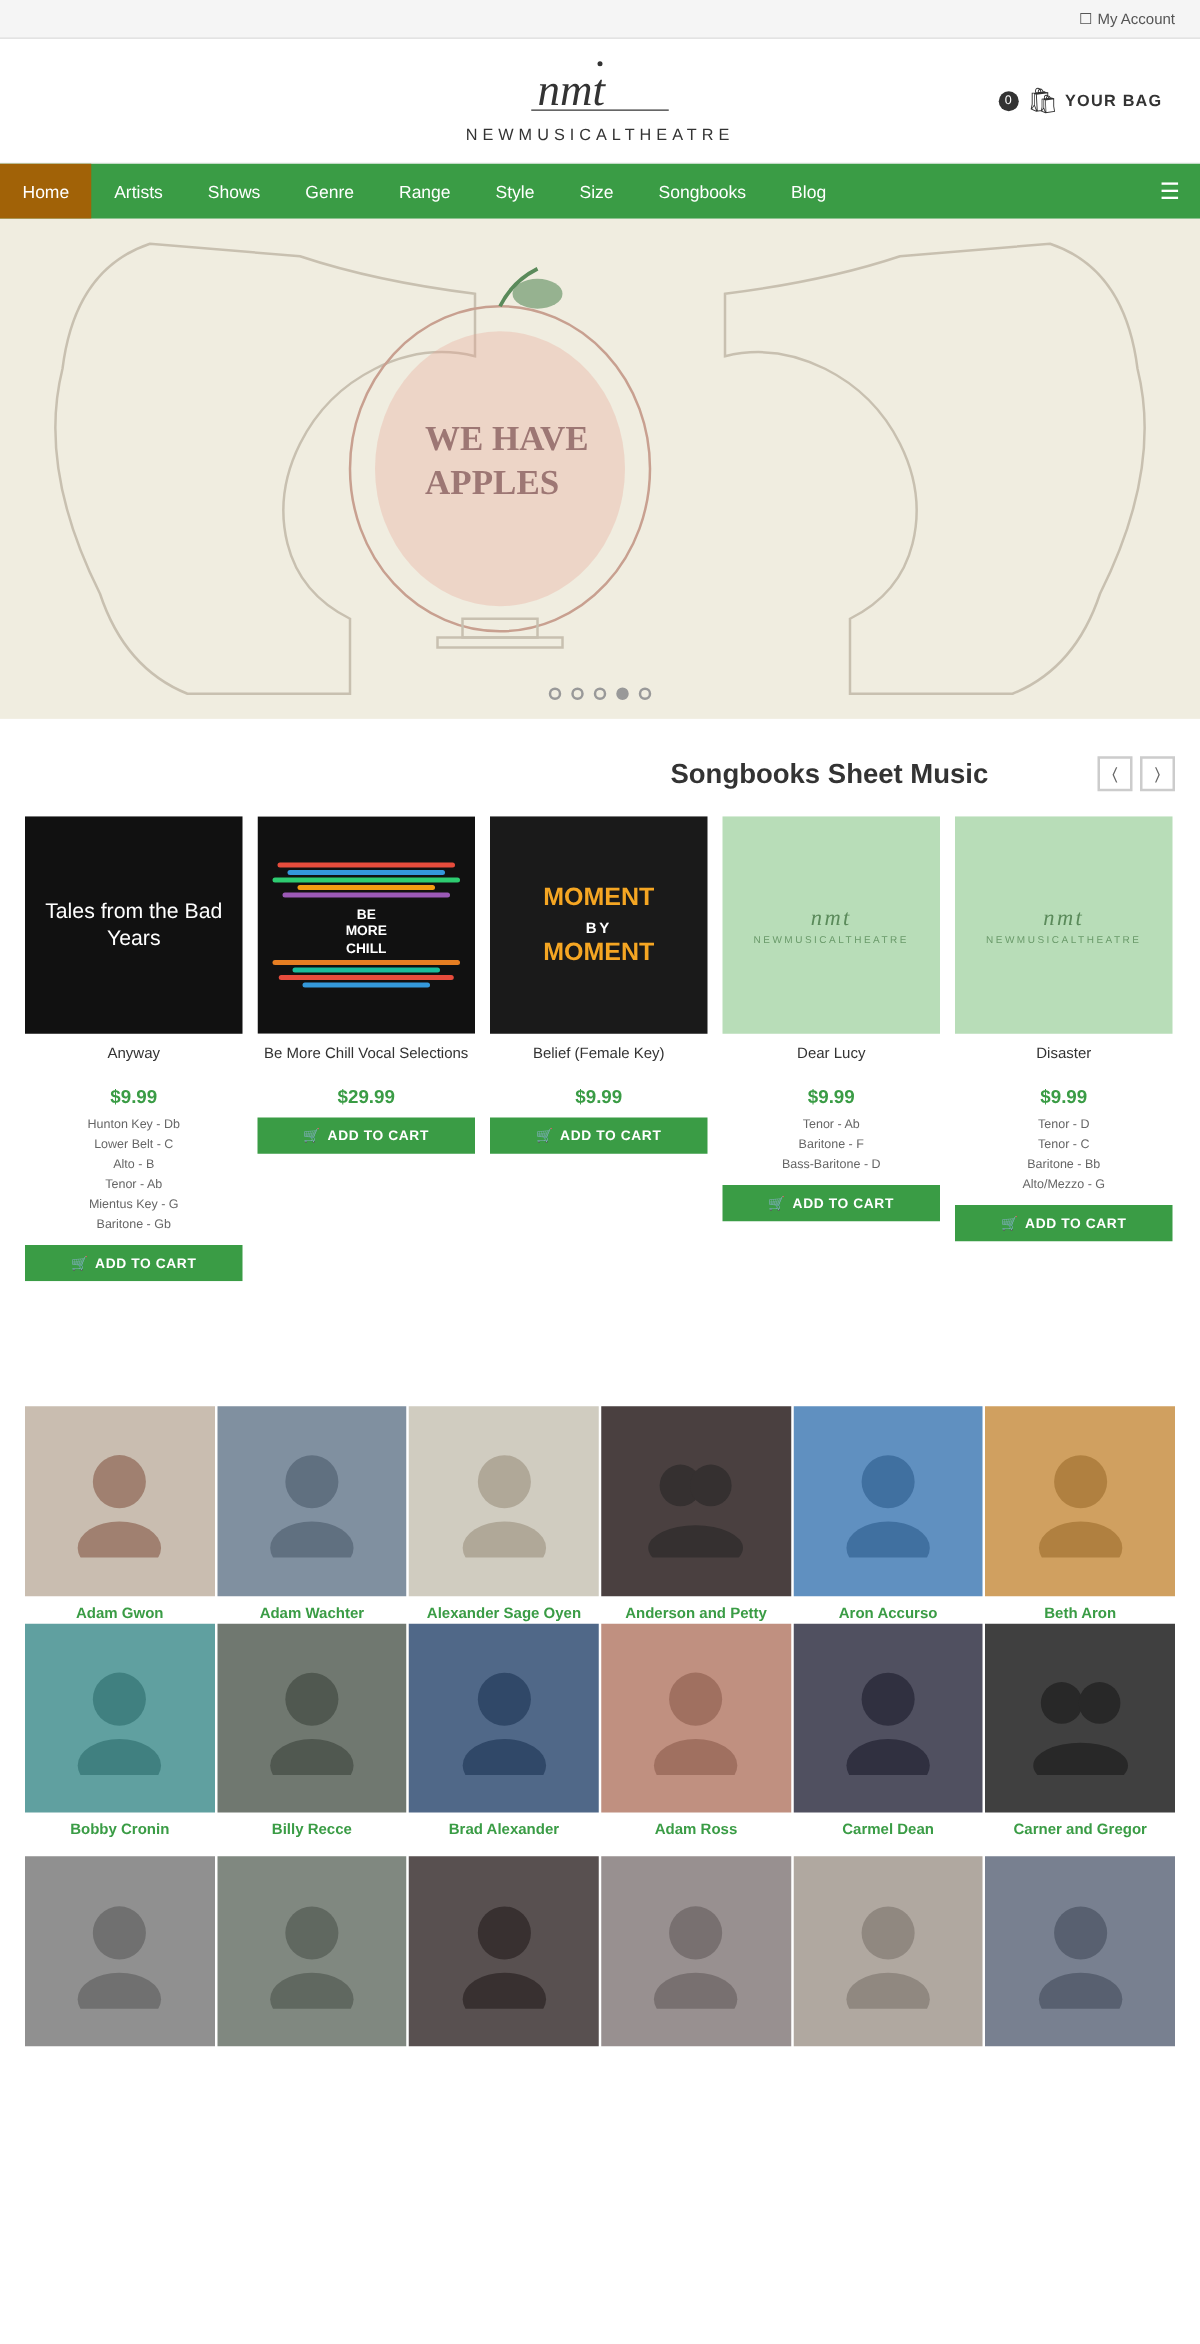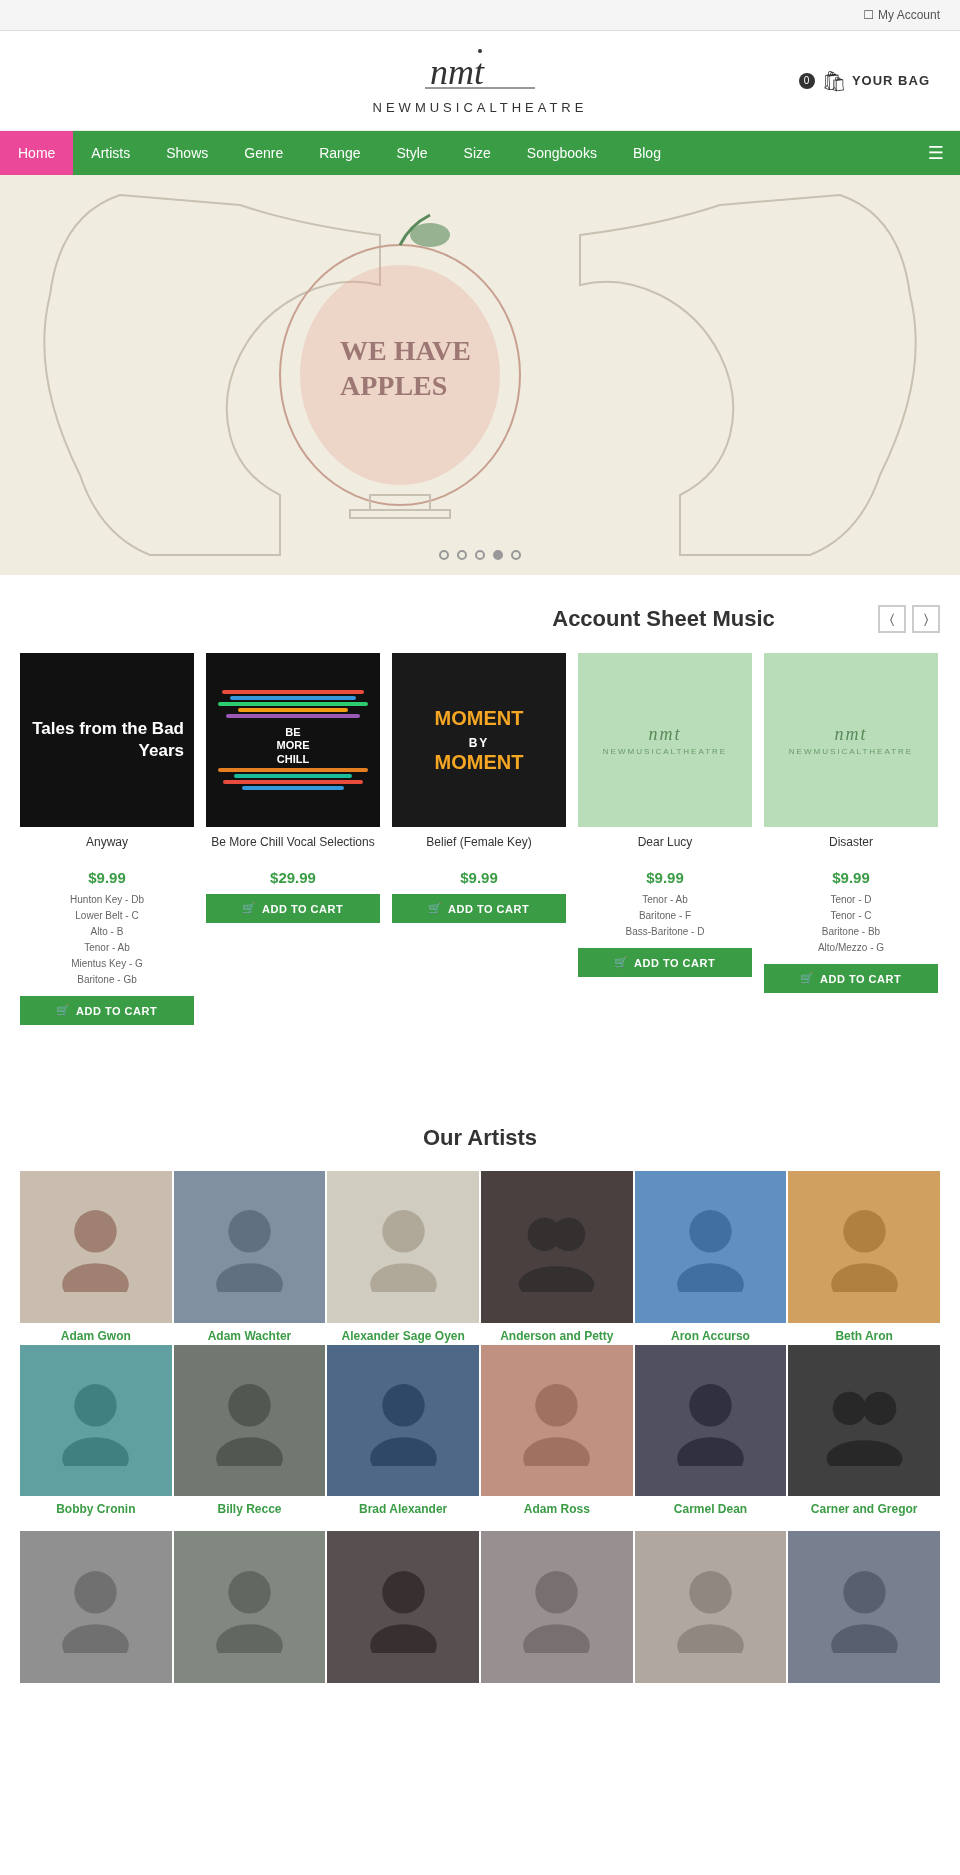--- a/index.html
+++ b/index.html
@@ -66,21 +66,21 @@
       display: flex;
       align-items: center;
     }
     nav a {
       display: block;
       padding: 14px 18px;
       color: #fff;
       text-decoration: none;
       font-size: 14px;
     }
-    nav a.active { background: #ec4899; }
+    nav a.active { background: #a16207; }
     .nav-search { margin-left: auto; padding: 8px 16px; color: #fff; cursor: pointer; font-size: 18px; }
 
     
     .hero {
       width: 100%;
       height: 400px;
       background: #f0ede0;
       position: relative;
       overflow: hidden;
       display: flex;
@@ -189,24 +189,24 @@
       aspect-ratio: 1;
       background: #111;
       display: flex;
       align-items: center;
       justify-content: center;
       margin-bottom: 8px;
     }
     .cover-tales-text {
       color: #fff;
       font-size: 17px;
-      font-weight: bold;
+      font-weight: normal;
       line-height: 1.3;
       padding: 10px;
-      text-align: right;
+      text-align: center;
     }
 
     
     .cover-bmc {
       width: 100%;
       aspect-ratio: 1;
       background: #fff;
       display: flex;
       align-items: center;
       justify-content: center;
@@ -356,21 +356,21 @@
     <div class="hero-dot"></div>
     <div class="hero-dot"></div>
     <div class="hero-dot active"></div>
     <div class="hero-dot"></div>
   </div>
 </div>
 
 <div class="section">
   <div class="section-header">
     <div style="flex:1"></div>
-    <div class="section-title">Account Sheet Music</div>
+    <div class="section-title">Songbooks Sheet Music</div>
     <div class="nav-arrows">
       <button class="nav-arrow">〈</button>
       <button class="nav-arrow">〉</button>
     </div>
   </div>
 
   <div class="product-grid">
 
     <div class="product-card">
       <div class="cover-tales">
@@ -460,21 +460,20 @@
         <span>ADD TO CART</span>
       </button>
     </div>
 
   </div>
 </div>
 
 <div style="height: 40px;"></div>
 
 <div class="artists-section">
-  <div class="artists-title">Our Artists</div>
 
   <div class="artists-grid">
 
     <div class="artist-card">
       <div class="artist-photo-placeholder" style="background:#c9bdb0;">
         <svg viewBox="0 0 60 60">
             <circle cx="30" cy="20" r="14" fill="#a08070"></circle>
             <ellipse cx="30" cy="55" rx="22" ry="14" fill="#a08070"></ellipse>
           </svg>
       </div>

